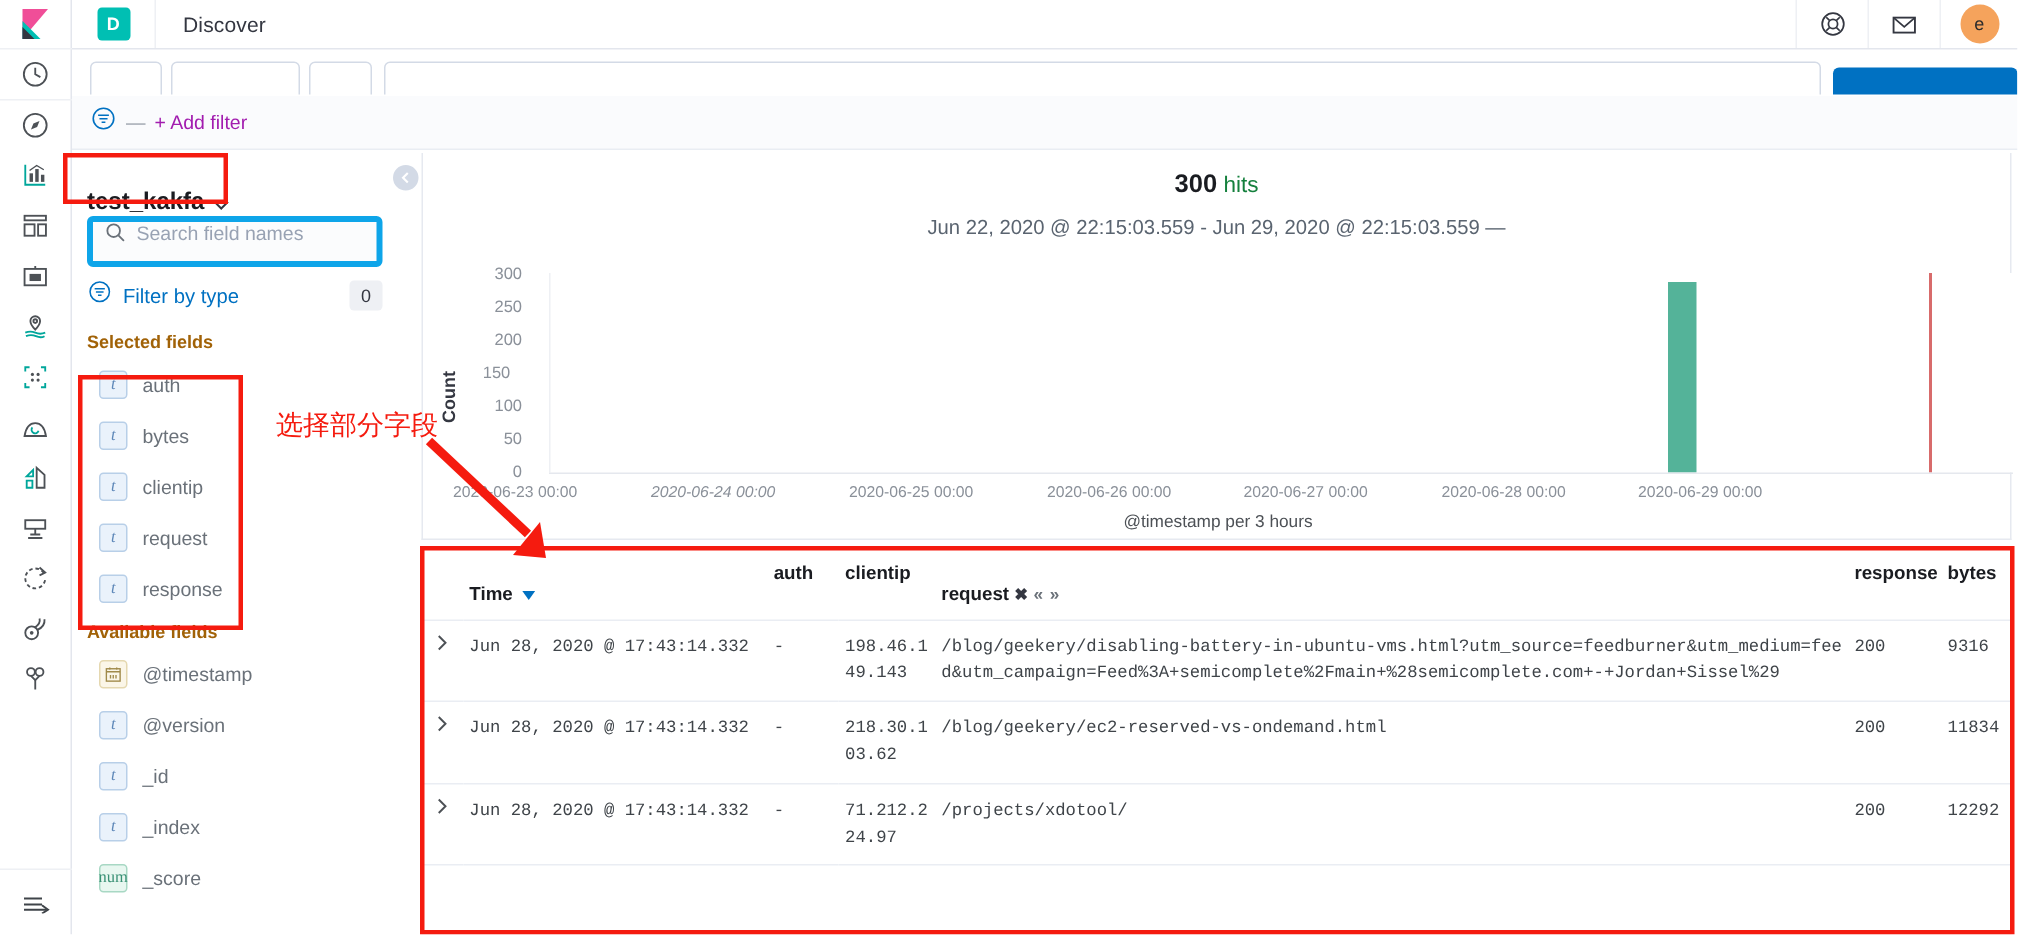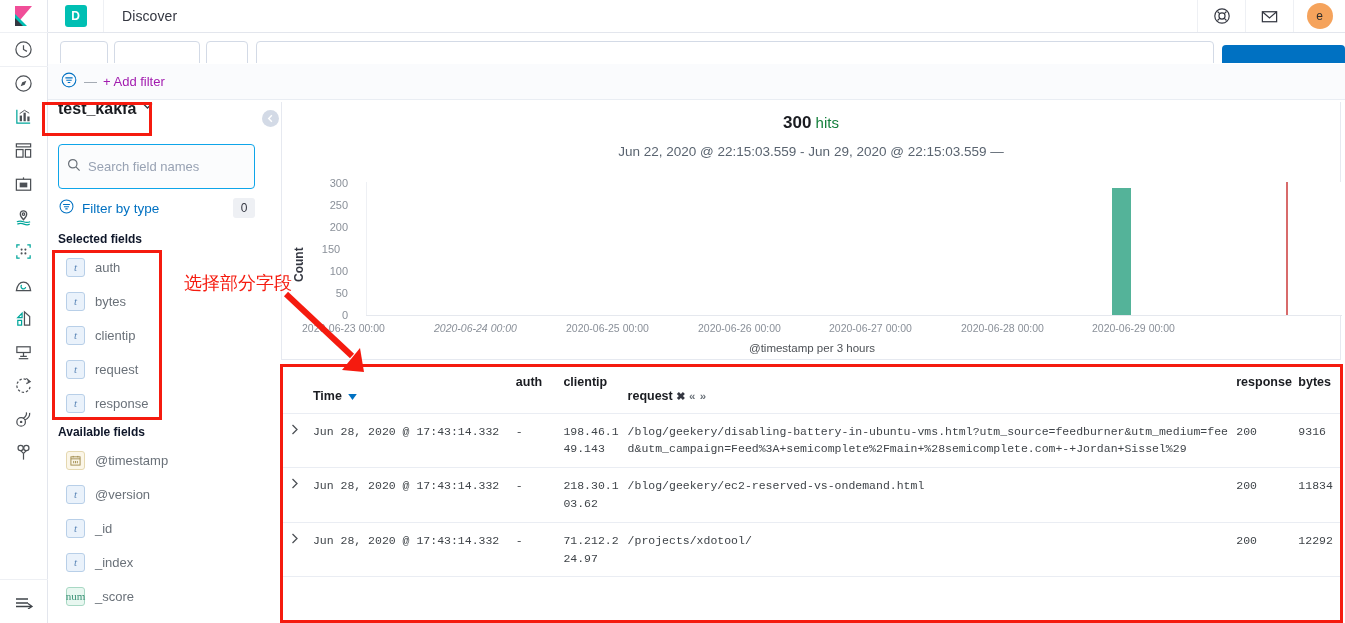--- a/index.html
+++ b/index.html
@@ -88,46 +88,46 @@
     z-index: 20;
   }
   .fb-dash { color: #9aa1ab; font-size: 13px; }
   .fb-add { color: #a21caf; font-size: 13px; cursor: pointer; }
 
   
   .sidebar {
     position: absolute; left: 48px; top: 100px; width: 215px; height: 523px;
     background: #fff; overflow: hidden; z-index: 15;
   }
-  .idx-row { height: 44px; display:flex; align-items:flex-start; padding-left: 10px; gap: 6px; }
+  .idx-row { height: 44px; display:flex; align-items:flex-end; padding-left: 10px; gap: 6px; }
   .idx-name { font-size: 16px; font-weight: 700; color: #1a1c21; }
   .idx-caret { color: #343741; font-size: 11px; }
   .search-wrap { padding: 0 8px 0 10px; }
   .search-box {
-    height: 45px; border: 1px solid #0ea5e9; border-radius: 4px;
-    background: #fbfcfd; display:flex; align-items:center; gap: 7px;
+    height: 34px; border: 4px solid #0ea5e9; border-radius: 4px;
+    background: #fbfcfd; display:flex; align-items:flex-start; gap: 7px;
     padding: 0 8px;
   }
   .search-box input {
     border: none; outline: none; background: transparent;
     font-family: "Liberation Sans", sans-serif; font-size: 13px; color: #343741;
     width: 100%;
   }
   .search-box input::placeholder { color: #98a2b3; }
   .filter-type-row {
     height: 38px; display:flex; align-items:center; padding: 0 8px 0 10px; gap: 7px;
   }
   .ft-label { color: #0071c2; font-size: 13.5px; }
   .ft-count {
     margin-left: auto; min-width: 22px; height: 20px; padding: 0 7px;
     background: #eef0f4; border-radius: 3px; color: #343741; font-size: 12px;
     display:flex; align-items:center; justify-content:center;
   }
   .group-title {
-    font-size: 12px; font-weight: 700; color: #0f172a;
+    font-size: 12px; font-weight: 700; color: #a16207;
     padding: 5px 0 4px 10px;
   }
   .field-row {
     height: 34px; display:flex; align-items:center; gap: 10px; padding-left: 18px;
     cursor: pointer;
   }
   .ftype {
     width: 19px; height: 19px; border-radius: 3px;
     border: 1px solid #b8cfe8; background: #eaf2fb;
     color: #5d87b8; font-size: 11px; font-style: italic;

